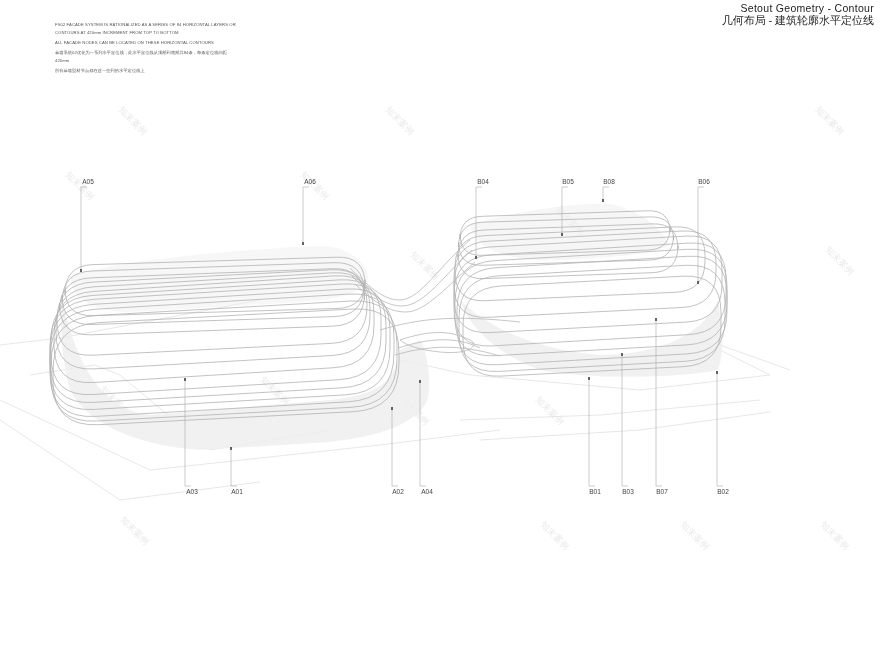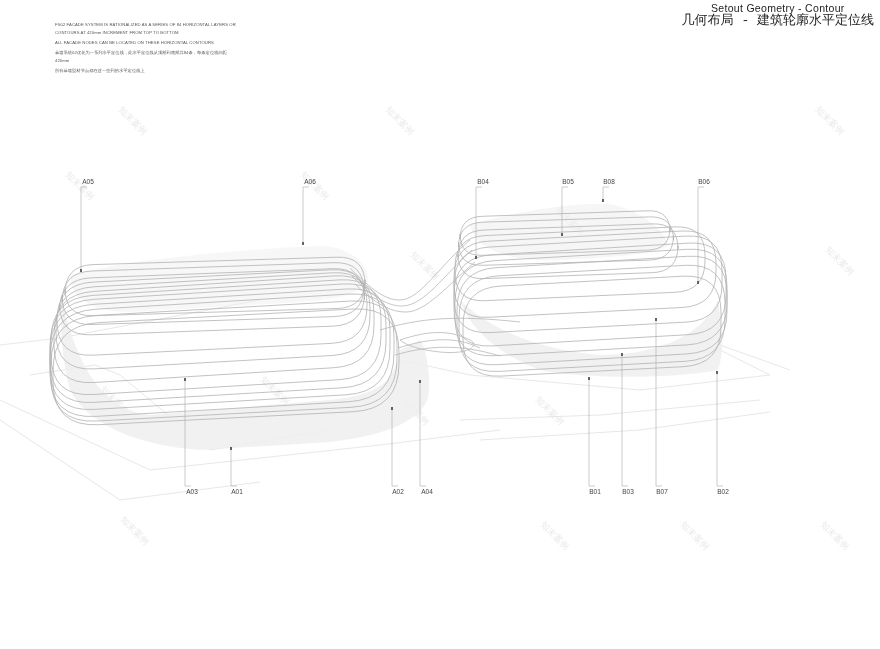--- a/index.html
+++ b/index.html
@@ -1,22 +1,22 @@
 <!DOCTYPE html>
 <html><head>
 <meta charset="utf-8">
 <style>
   html, body { margin: 0; padding: 0; background: #ffffff; }
   body { width: 880px; height: 649px; position: relative; overflow: hidden; font-family: "Liberation Sans", sans-serif; }
   .notes { position: absolute; left: 55px; top: 22px; width: 220px; color: #555; }
   .notes p { margin: 0 0 3px 0; font-size: 4.2px; line-height: 5px; letter-spacing: 0.02em; }
   .notes p.gap { margin-top: 5px; }
-  .title { position: absolute; right: 6px; top: 2px; text-align: center; color: #222; }
+  .title { position: absolute; right: 6px; top: 2px; text-align: right; color: #222; }
   .title .en { font-size: 10.5px; letter-spacing: 0.3px; line-height: 12px; }
-  .title .zh { font-size: 13px; line-height: 13px; font-family: Liberation Mono, monospace; }
+  .title .zh { font-size: 11px; line-height: 13px; font-family: Liberation Serif, serif; }
   svg#drawing { position: absolute; left: 0; top: 0; }
   .lbl { font-size: 6.5px; fill: #444; font-family: "Liberation Sans", sans-serif; }
   .wm { font-size: 9px; fill: #e9e9e9; font-family: "DejaVu Sans", sans-serif; }
 </style>
 </head>
 <body>
 
 <div class="notes">
   <p>FS02 FACADE SYSTEM IS RATIONALIZED AS A SERIES OF 84 HORIZONTAL LAYERS OR</p>
   <p>CONTOURS AT 420mm INCREMENT FROM TOP TO BOTTOM</p>

